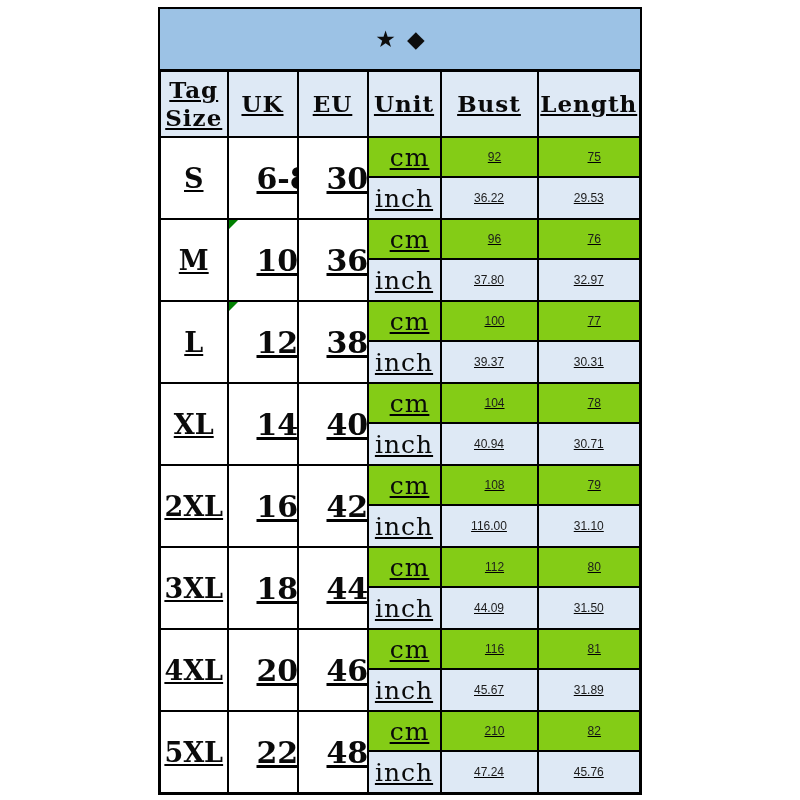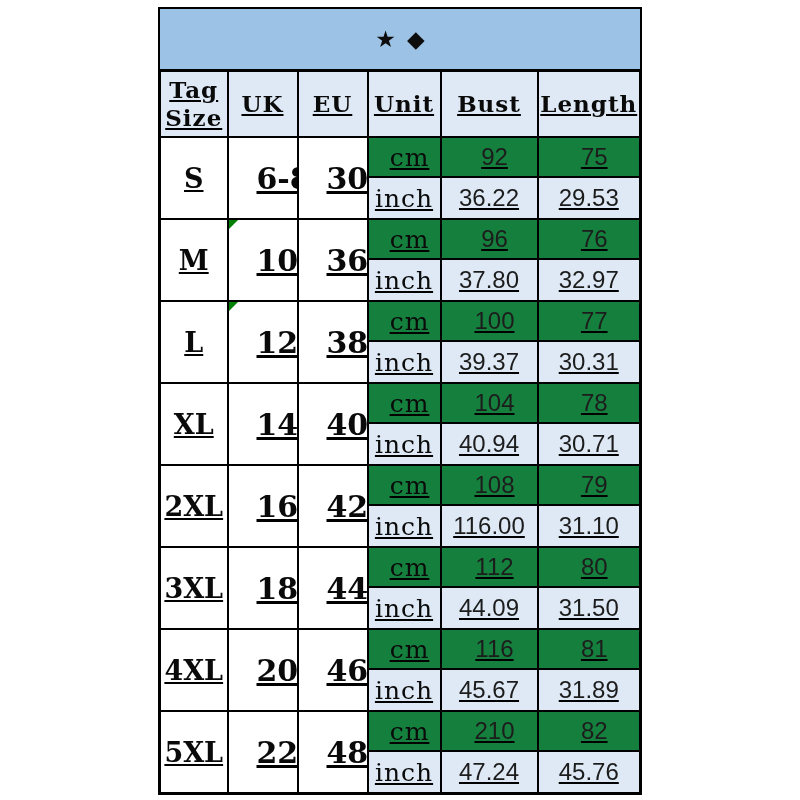--- a/index.html
+++ b/index.html
@@ -77,24 +77,24 @@
     padding-left: 28px;
   }
   td.unit-cell {
     font-family: "DejaVu Serif", serif;
     font-size: 25px;
     letter-spacing: 1px;
     color: #0a0a0a;
   }
   td.val-cell {
     font-family: "Liberation Sans", sans-serif;
-    font-size: 24px;
+    font-size: 12px;
     color: #1c1c1c;
   }
-  tr.cm-row td.unit-cell, tr.cm-row td.val-cell { background: #15803d; height: 38px; padding-left: 11px; }
+  tr.cm-row td.unit-cell, tr.cm-row td.val-cell { background: #84cc16; height: 38px; padding-left: 11px; }
   tr.inch-row td.unit-cell, tr.inch-row td.val-cell { background: var(--light-bg, #DEE9F5); height: 40px; }
   td.flagged::before {
     content: "";
     position: absolute;
     top: 0;
     left: 0;
     border-top: 9px solid var(--flag-color, #008000);
     border-right: 9px solid transparent;
   }
 </style>

